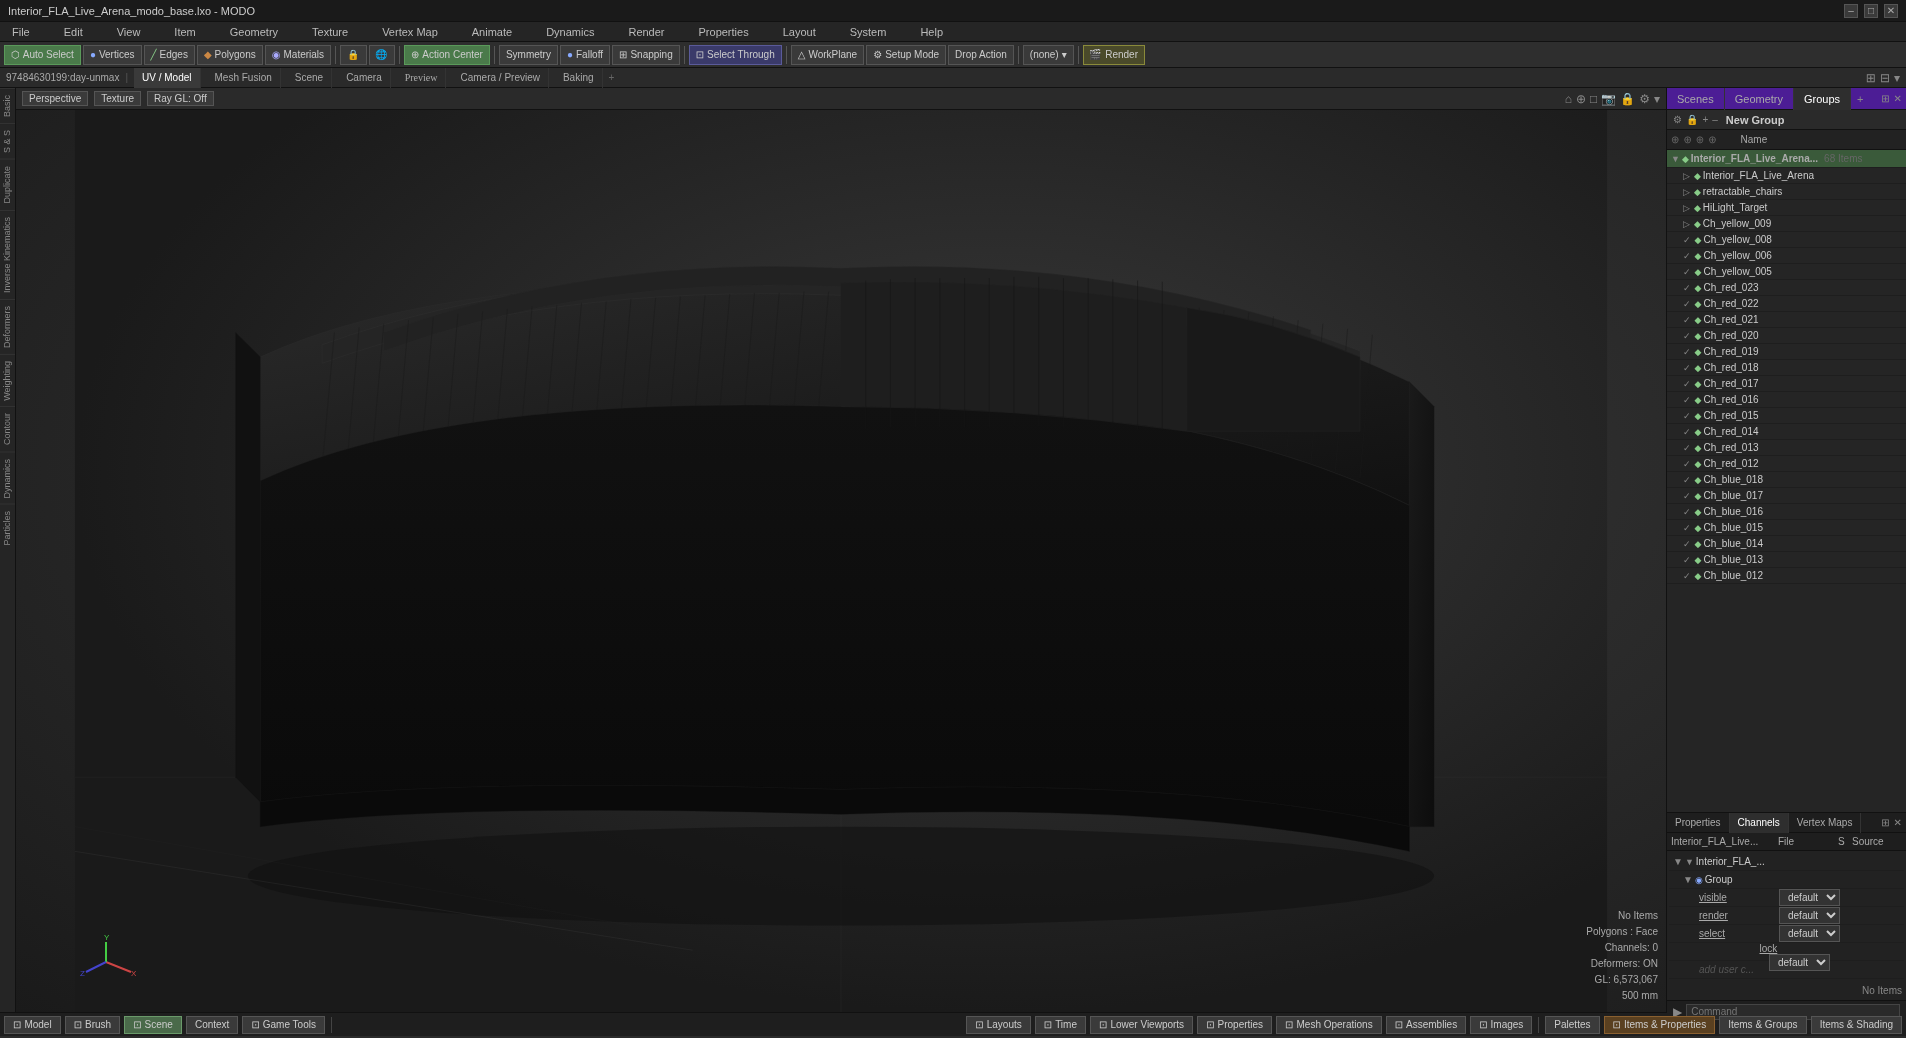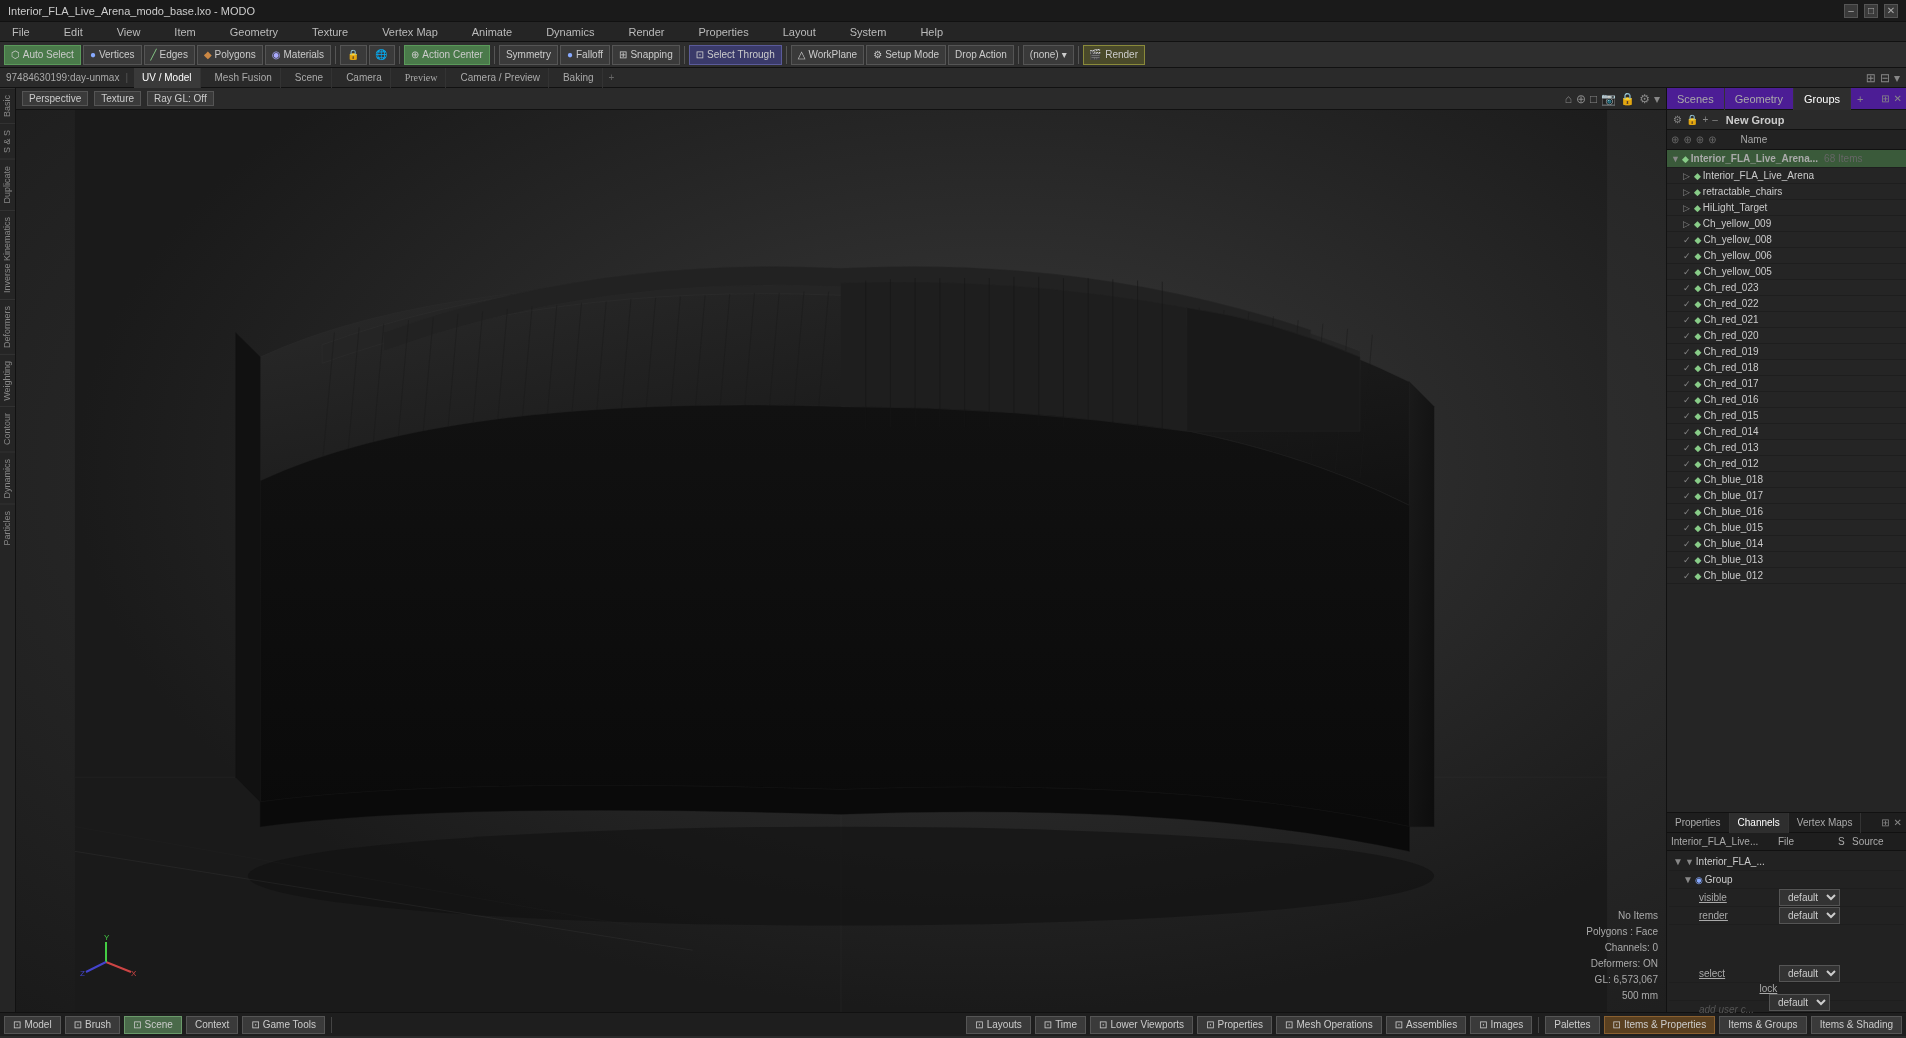--- a/index.html
+++ b/index.html
@@ -884,21 +884,21 @@
           <select class="props-dropdown">
             <option>default</option>
           </select>
         </div>
         <div class="props-row" style="padding-left:30px;">
           <span class="props-key">render</span>
           <select class="props-dropdown">
             <option>default</option>
           </select>
         </div>
-        <div class="props-row" style="padding-left:30px;margin-top:40px;">
+        <div class="props-row" style="padding-left:30px;">
           <span class="props-key">select</span>
           <select class="props-dropdown">
             <option>default</option>
           </select>
         </div>
         <div class="props-row" style="padding-left:30px;flex-direction:column;">
           <span class="props-key">lock</span>
           <select class="props-dropdown">
             <option>default</option>
           </select>

